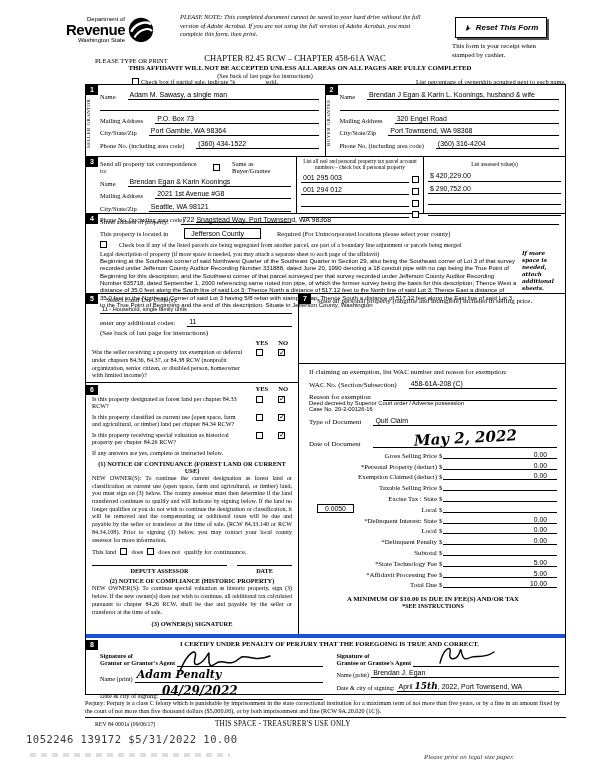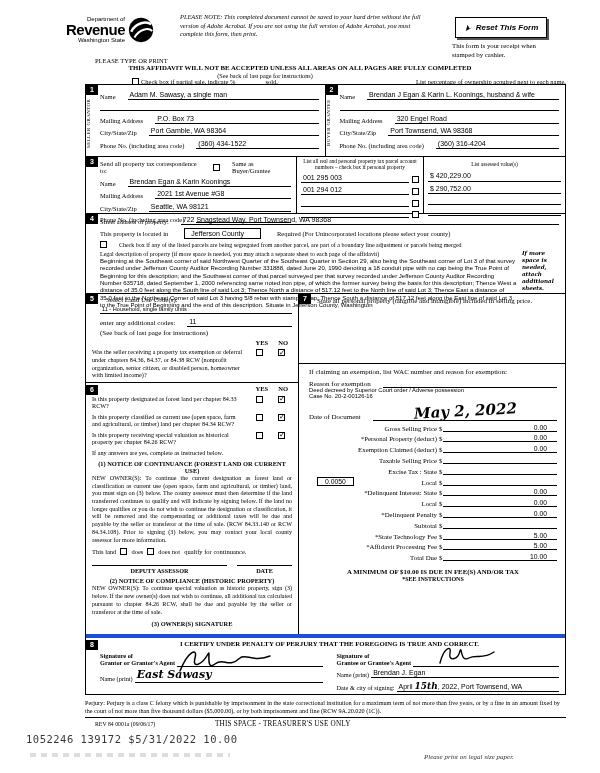--- a/index.html
+++ b/index.html
@@ -123,20 +123,21 @@
 
   <div class="notice">PLEASE NOTE: This completed document cannot be saved to your hard drive without the full version of Adobe Acrobat. If you are not using the full version of Adobe Acrobat, you must complete this form, then print.</div>
 
   <button class="reset-btn">
     <svg width="9" height="9" viewBox="0 0 10 10">
       <path d="M2,9 L4,2 L6,6 L9,5 Z" fill="#000"></path>
     </svg>
     <span>Reset This Form</span>
   </button>
 
+  <div class="chapter">CHAPTER 82.45 RCW – CHAPTER 458-61A WAC</div>
   <div class="type-print">PLEASE TYPE OR PRINT</div>
   <div class="receipt">This form is your receipt when stamped by cashier.</div>
   <div class="warning">THIS AFFIDAVIT WILL NOT BE ACCEPTED UNLESS ALL AREAS ON ALL PAGES ARE FULLY COMPLETED</div>
   <div class="back-note">(See back of last page for instructions)</div>
 
   <div class="partial-row">
     <div class="partial-left">
       <span class="cb"></span>
       <span class="lbl">Check box if partial sale, indicate %</span>
       <span class="pct-line"></span>
@@ -361,26 +362,34 @@
 
         </div>
       </div>
 
       <div class="colD2">
         <span class="badge" style="left:0;top:0;">7</span>
         <div class="lbl" style="margin-left:8px;font-size:7px;line-height:1.5;width:90%;">State all personal property (tangible and intangible) included in selling price.</div>
         <div style="height:56px;"></div>
         <div class="hr" style="margin:0 -8px 0 -10px;"></div>
         <div class="lbl" style="margin-top:4px;font-size:7px;">If claiming an exemption, list WAC number and reason for exemption:</div>
+        <div class="frow" style="margin-top:4px;">
+          <span class="lbl" style="font-size:7px;">WAC No. (Section/Subsection)</span>
+          <span class="u val">458-61A-208 (C)</span>
+        </div>
         <div class="frow" style="margin-top:4px;position:relative;">
           <span class="lbl" style="font-size:7px;text-align:right;">Reason for exemption</span>
           <span class="u"></span>
         </div>
         <div class="val" style="font-size:5.8px;margin-top:-1px;">Deed decreed by Superior Court order / Adverse possession</div>
         <div class="val" style="font-size:5.8px;">Case No. 20-2-00126-16</div>
+        <div class="frow" style="margin-top:5px;">
+          <span class="lbl" style="font-size:7px;">Type of Document</span>
+          <span class="u val">Quit Claim</span>
+        </div>
         <div class="frow" style="margin-top:3px;align-items:flex-end;justify-content:flex-end;">
           <span class="lbl" style="font-size:7px;">Date of Document</span>
           <span class="u" style="text-align:center;">
             <span class="hand" style="font-size:15px;display:inline-block;transform:rotate(-3deg);">May 2, 2022</span>
           </span>
         </div>
 
         <div class="mrow">
             <span class="mlab">Gross Selling Price</span>
             <span class="mdollar">$</span>
@@ -462,21 +471,25 @@
             <path d="M10,26 C18,6 28,2 25,13 C22,24 32,20 38,9 C41,3 35,27 45,19 C54,12 58,24 70,13 C75,8 84,18 100,11" stroke="#000" stroke-width="1.5" fill="none" stroke-linecap="round"></path>
           </svg>
           <div class="s8row">
             <span class="s8lbl">
               <span>Signature of</span><br><span>Grantor or Grantor's Agent</span>
             </span>
             <span class="u"></span>
           </div>
           <div class="s8row">
             <span class="s8lbl" style="font-weight:normal;">Name (print)</span>
-            <span class="u hand" style="font-size:11px;">East Sawasy</span>
+            <span class="u hand" style="font-size:11px;">Adam Penalty</span>
+          </div>
+          <div class="s8row">
+            <span class="s8lbl" style="font-weight:normal;">Date &amp; city of signing:</span>
+            <span class="u hand" style="font-size:12px;">04/29/2022</span>
           </div>
         </div>
         <div class="s8col">
           <svg class="sigpath" style="left:95px;top:-6px;" width="70" height="24" viewBox="0 0 70 24">
             <path d="M8,20 C12,4 20,2 18,10 C16,19 26,17 28,8 C30,2 28,20 37,15 C44,11 50,17 62,9" stroke="#000" stroke-width="1.4" fill="none" stroke-linecap="round"></path>
           </svg>
           <div class="s8row">
             <span class="s8lbl">
               <span>Signature of</span><br><span>Grantee or Grantee's Agent</span>
             </span>

